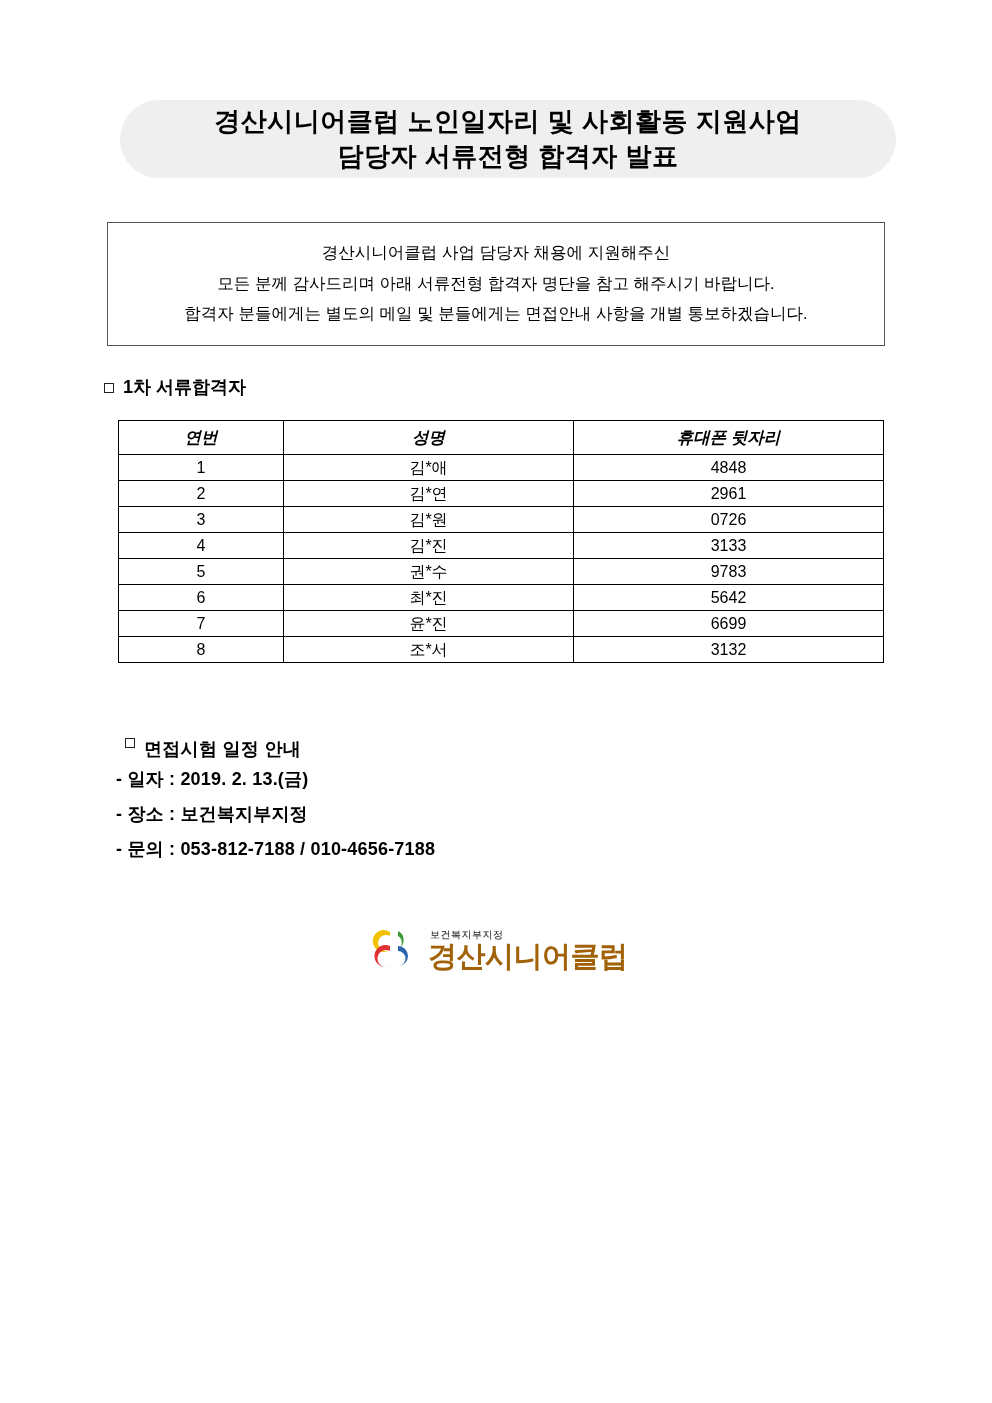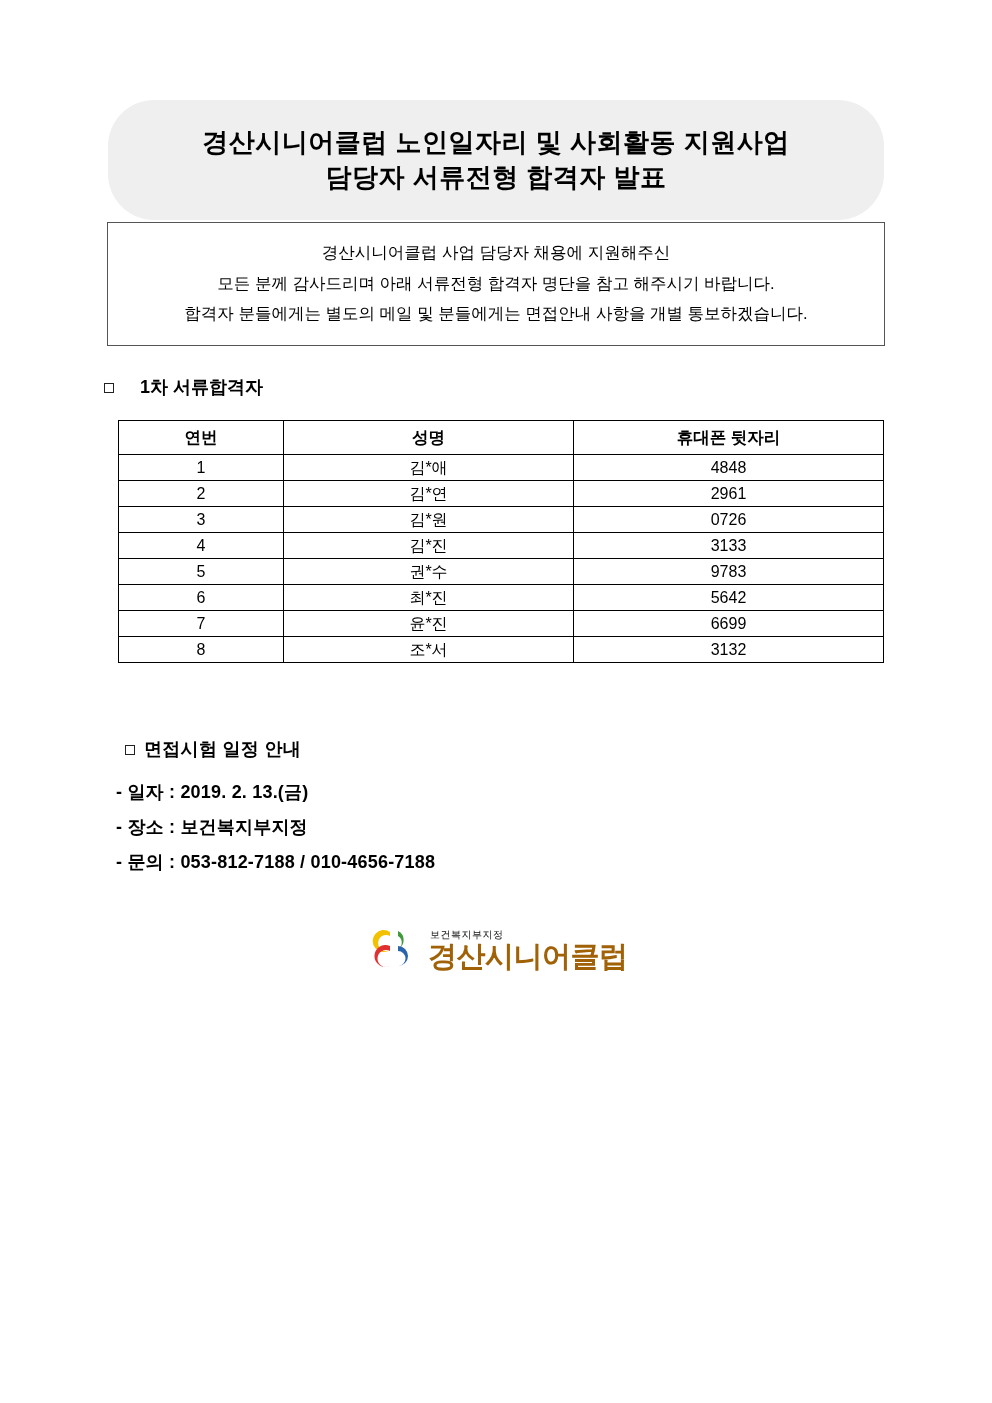--- a/index.html
+++ b/index.html
@@ -19,24 +19,24 @@
     width: 992px;
     height: 1403px;
     position: relative;
     box-sizing: border-box;
     padding: 0;
   }
 
   
   .title-banner {
     position: absolute;
-    left: 108px;
+    left: 120px;
     top: 100px;
     width: 776px;
-    height: 120px;
+    height: 78px;
     background: #efefef;
     border-radius: 46px;
     display: flex;
     flex-direction: column;
     align-items: center;
     justify-content: center;
     gap: 6px;
   }
   .title-line {
     font-size: 26px;
@@ -63,21 +63,21 @@
     white-space: nowrap;
   }
 
   
   .section-heading {
     position: absolute;
     left: 104px;
     top: 375px;
     display: flex;
     align-items: center;
-    gap: 26px;
+    gap: 9px;
   }
   .bullet-square {
     display: inline-block;
     width: 10px;
     height: 10px;
     border: 1.6px solid #222;
     box-sizing: border-box;
     position: relative;
     top: 1px;
   }
@@ -105,36 +105,36 @@
     font-size: 16px;
     height: 25px;
     padding: 0;
     line-height: 25px;
   }
   table.result-table th {
     font-weight: bold;
     height: 33px;
     line-height: 33px;
     font-size: 16.5px;
+    font-style: italic;
   }
   col.c-no { width: 165px; }
   col.c-name { width: 290px; }
   col.c-phone { width: 310px; }
 
   
   .interview-block {
     position: absolute;
     left: 116px;
     top: 737px;
   }
   .interview-heading {
     display: flex;
-    align-items: center;
     gap: 9px;
-    margin-bottom: 14px;
+    margin-bottom: 1px;
     margin-left: 9px;
   }
   .interview-heading-label {
     font-size: 18px;
     font-weight: bold;
     letter-spacing: 0.3px;
   }
   .interview-item {
     font-size: 18px;
     font-weight: bold;

